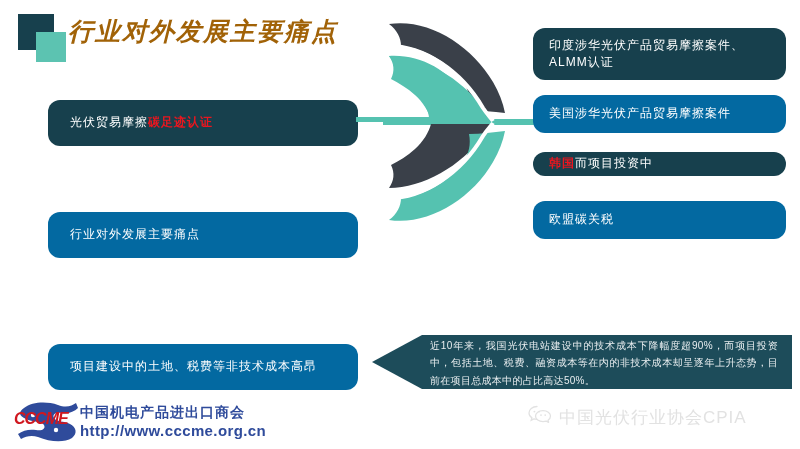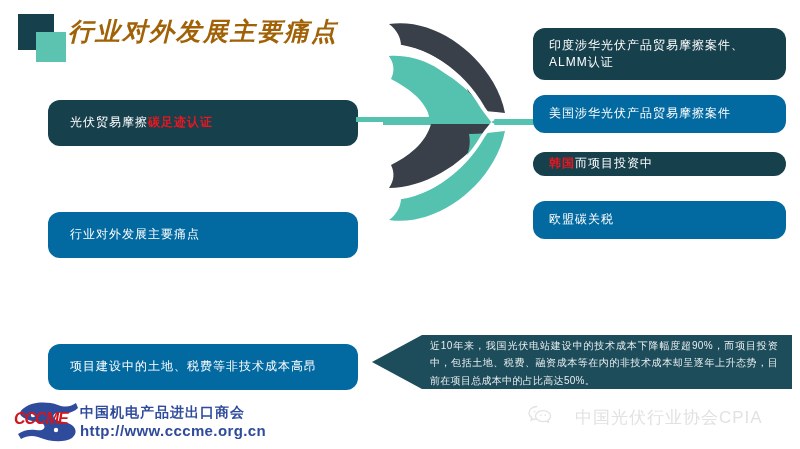--- a/index.html
+++ b/index.html
@@ -167,21 +167,20 @@
     top: 405px;
     display: flex;
     align-items: center;
     gap: 7px;
   }
   .cpia-text {
     font-size: 17px;
     color: #e2e2e2;
     letter-spacing: 1px;
     white-space: nowrap;
-    margin-left: 16px;
   }
 </style>
 </head>
 <body>
 
 <div id="slide">
 
   <div class="hdr-sq-dark"></div>
   <div class="hdr-sq-teal"></div>
   <div class="hdr-title">行业对外发展主要痛点</div>

